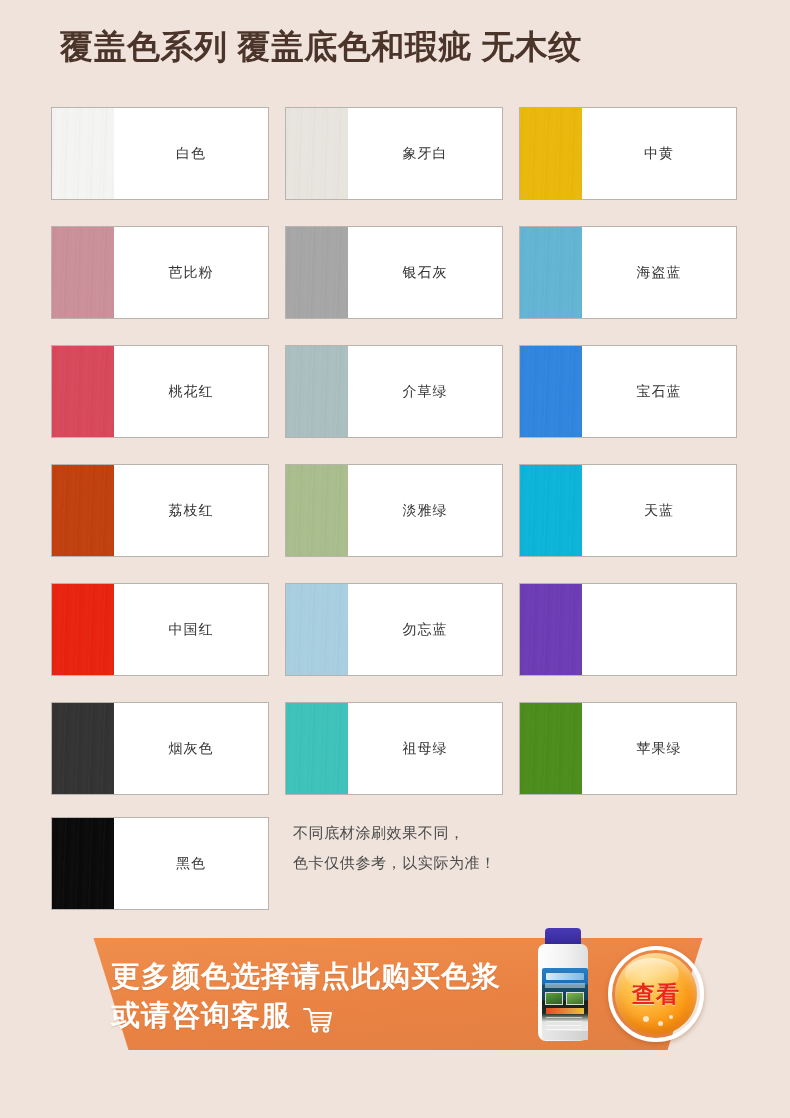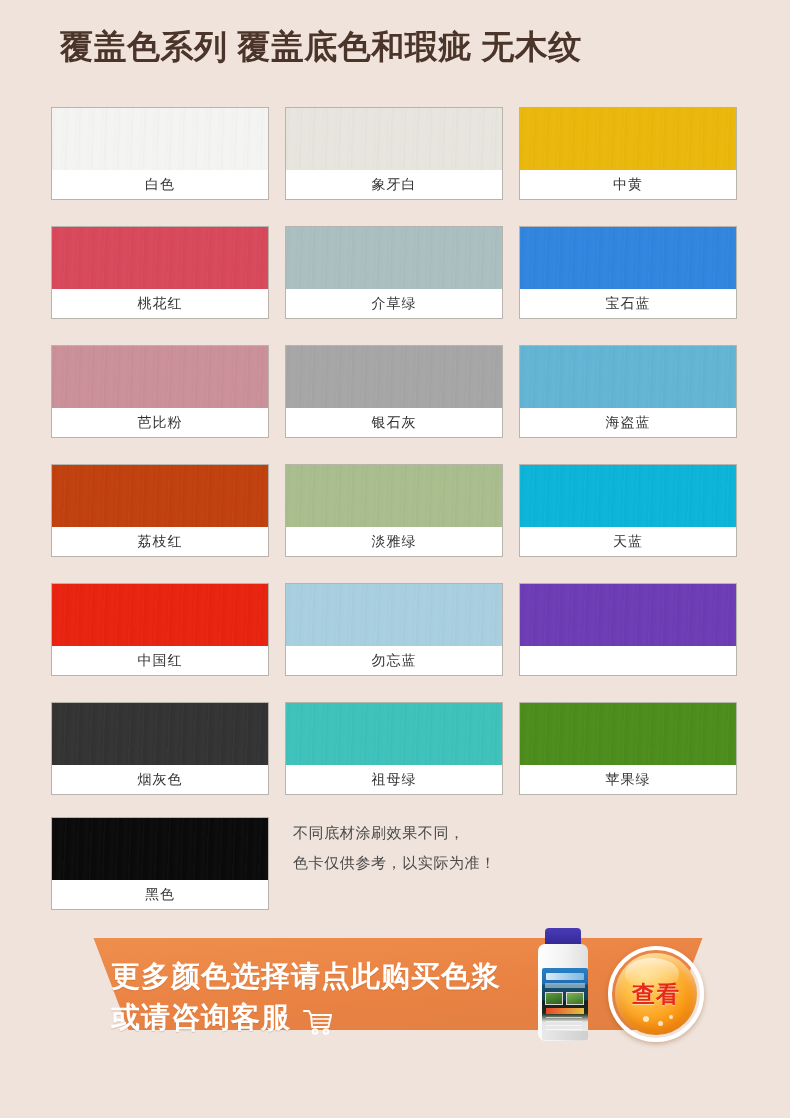--- a/index.html
+++ b/index.html
@@ -42,21 +42,21 @@
     gap: 16px;
     margin-bottom: 26px;
   }
 
   .swatch-card {
     width: 218px;
     height: 93px;
     border: 1px solid #b9b3ae;
     background: #ffffff;
     display: flex;
-    flex-direction: column;
+    flex-direction: row;
     overflow: hidden;
   }
 
   .swatch-color {
     flex: 0 0 62px;
     width: 100%;
     position: relative;
   }
 
   
@@ -108,21 +108,21 @@
     letter-spacing: 0.6px;
   }
   #disclaimer div { white-space: nowrap; }
 
   
   #promo-banner {
     position: absolute;
     left: 48px;
     top: 938px;
     width: 700px;
-    height: 92px;
+    height: 112px;
   }
 
   #promo-shape {
     position: absolute;
     inset: 0;
     background: linear-gradient(175deg, #ef8f4d 0%, #e98243 55%, #e07f42 100%);
     clip-path: polygon(6.5% 0%, 93.5% 0%, 88.5% 100%, 11.5% 100%);
     border-radius: 10px;
     filter: drop-shadow(3px 4px 5px rgba(120,90,70,0.35));
   }
@@ -137,20 +137,21 @@
     line-height: 1.42;
     letter-spacing: 1px;
     white-space: nowrap;
     text-shadow: 0 1px 1px rgba(150,80,30,0.25);
   }
 
   #promo-line2 {
     display: flex;
     align-items: center;
     gap: 12px;
+    font-family: Liberation Mono, monospace;
   }
 
   #cart-icon { display: inline-block; width: 30px; height: 26px; }
 
   
   #product-bottle {
     position: absolute;
     left: 488px;
     top: -10px;
     width: 54px;
@@ -279,45 +280,45 @@
       <div class="swatch-label">象牙白</div>
     </div>
     <div class="swatch-card">
       <div class="swatch-color" style="background-color: rgb(234, 184, 12);"></div>
       <div class="swatch-label">中黄</div>
     </div>
   </div>
 
   <div class="swatch-row">
     <div class="swatch-card">
+      <div class="swatch-color" style="background-color: rgb(203, 144, 154);"></div>
+      <div class="swatch-label">芭比粉</div>
+    </div>
+    <div class="swatch-card">
+      <div class="swatch-color" style="background-color: rgb(166, 166, 166);"></div>
+      <div class="swatch-label">银石灰</div>
+    </div>
+    <div class="swatch-card">
+      <div class="swatch-color" style="background-color: rgb(99, 180, 212);"></div>
+      <div class="swatch-label">海盗蓝</div>
+    </div>
+  </div>
+
+  <div class="swatch-row">
+    <div class="swatch-card">
       <div class="swatch-color" style="background-color: rgb(216, 72, 91);"></div>
       <div class="swatch-label">桃花红</div>
     </div>
     <div class="swatch-card">
       <div class="swatch-color" style="background-color: rgb(170, 191, 192);"></div>
       <div class="swatch-label">介草绿</div>
     </div>
     <div class="swatch-card">
       <div class="swatch-color" style="background-color: rgb(49, 133, 222);"></div>
       <div class="swatch-label">宝石蓝</div>
-    </div>
-  </div>
-
-  <div class="swatch-row">
-    <div class="swatch-card">
-      <div class="swatch-color" style="background-color: rgb(203, 144, 154);"></div>
-      <div class="swatch-label">芭比粉</div>
-    </div>
-    <div class="swatch-card">
-      <div class="swatch-color" style="background-color: rgb(166, 166, 166);"></div>
-      <div class="swatch-label">银石灰</div>
-    </div>
-    <div class="swatch-card">
-      <div class="swatch-color" style="background-color: rgb(99, 180, 212);"></div>
-      <div class="swatch-label">海盗蓝</div>
     </div>
   </div>
 
   <div class="swatch-row">
     <div class="swatch-card">
       <div class="swatch-color" style="background-color: rgb(193, 64, 14);"></div>
       <div class="swatch-label">荔枝红</div>
     </div>
     <div class="swatch-card">
       <div class="swatch-color" style="background-color: rgb(169, 189, 141);"></div>

